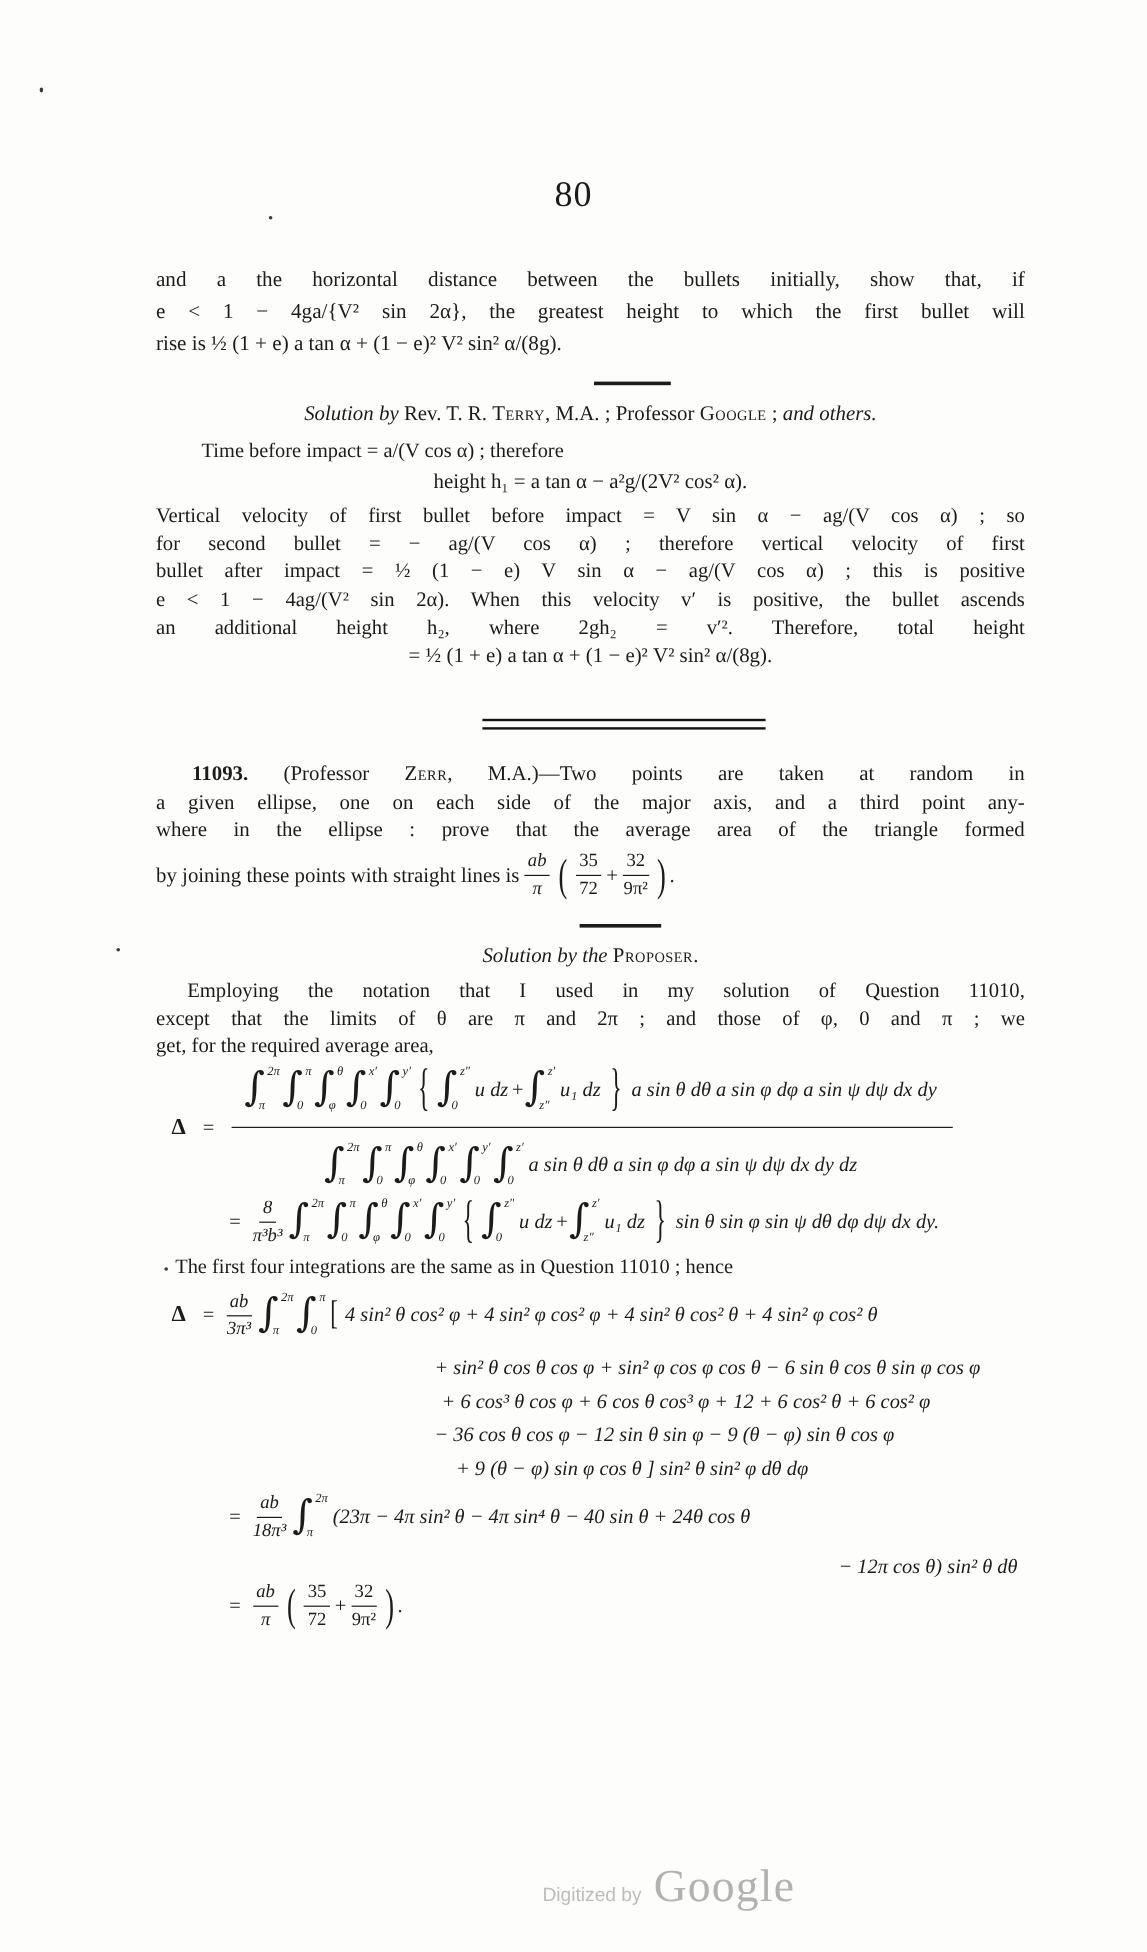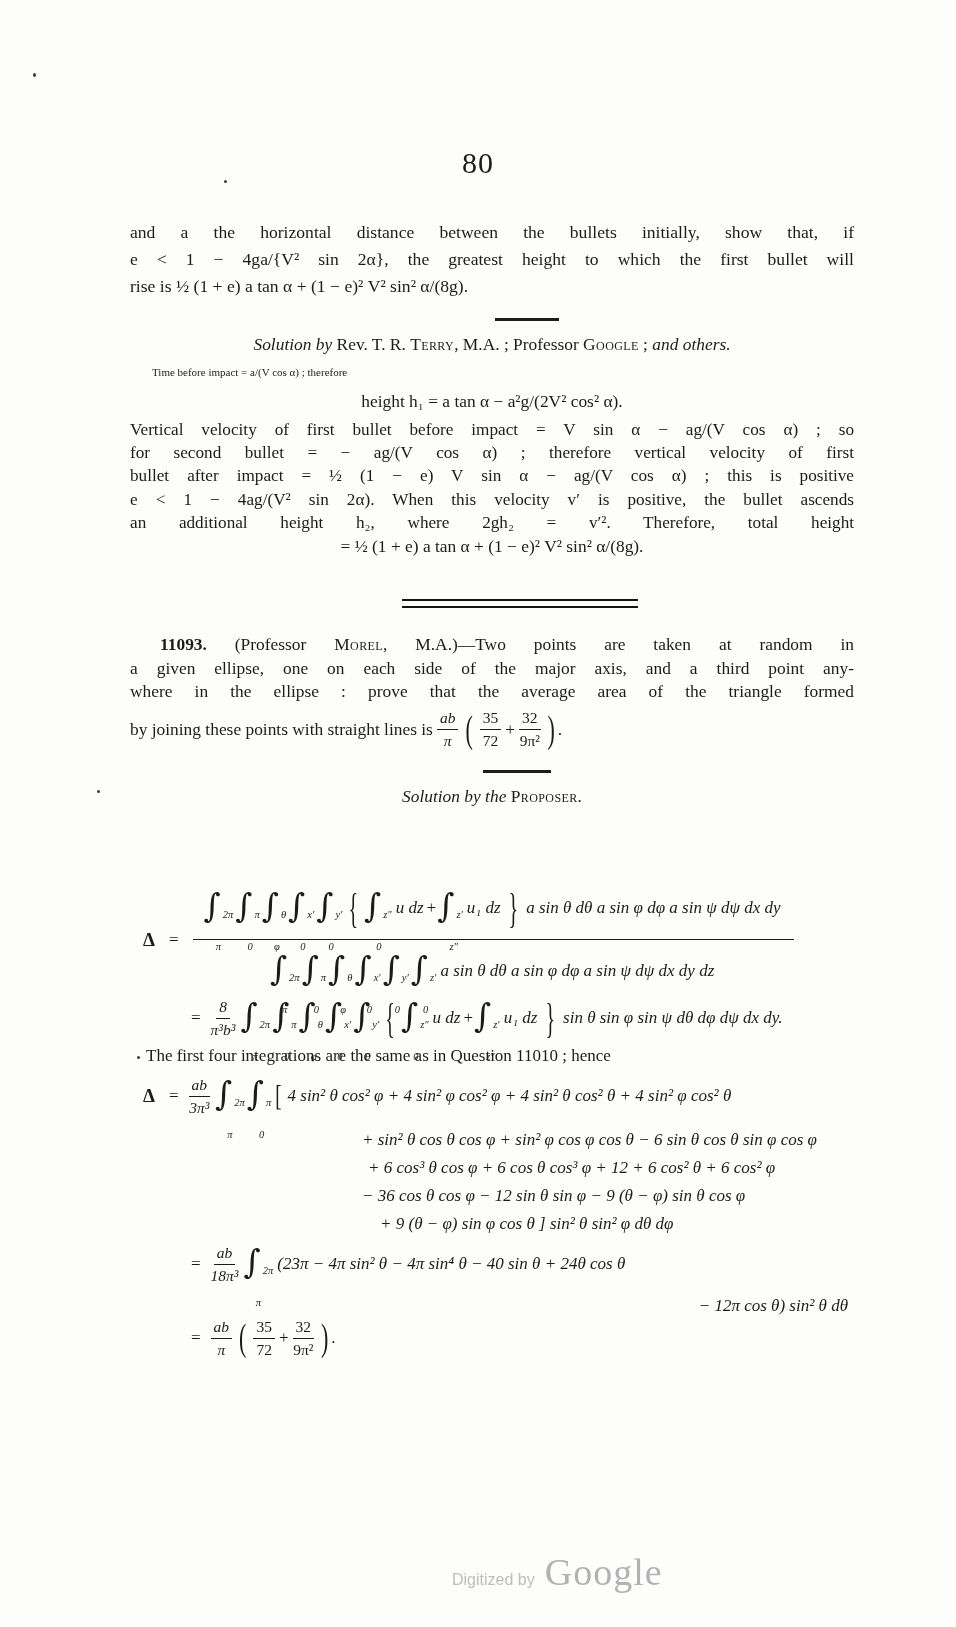--- a/index.html
+++ b/index.html
@@ -9,21 +9,21 @@
   .jus{text-align:justify;text-align-last:justify;}
   .ctr{text-align:center;}
   .it{font-style:italic;}
   .sc{font-variant:small-caps;letter-spacing:.4px;}
   .bold{font-weight:bold;}
 
   #pgnum{top:146px;left:0;width:956px;text-align:center;font-size:30px;letter-spacing:1px;}
   #p1{top:219px;left:130px;width:724px;font-size:17.6px;line-height:27px;}
   #rule1{top:318px;left:495px;width:64px;height:3px;background:#1c1c1c;}
   #byline1{top:334px;left:130px;width:724px;font-size:17.4px;}
-  #timeline{top:366px;left:152px;font-size:11px;}
+  #timeline{top:366px;left:168px;font-size:17px;}
   #heightline{top:391px;left:130px;width:724px;font-size:17.4px;}
   #spara{top:418px;left:130px;width:724px;font-size:17.2px;line-height:23.2px;}
   #totalline{top:536px;left:130px;width:724px;font-size:17.4px;}
   #drule{top:599px;left:402px;width:236px;height:9px;border-top:2px solid #151515;border-bottom:2px solid #151515;box-sizing:border-box;}
   #prob{top:633px;left:130px;width:724px;font-size:17.4px;line-height:23.5px;}
   #prob .indent{text-indent:30px;}
   #probline4{display:flex;align-items:center;margin-top:3px;height:46px;}
   #rule2{top:770px;left:483px;width:68px;height:2.5px;background:#1c1c1c;}
   #byline2{top:786px;left:130px;width:724px;font-size:17.4px;}
   #s2para{top:814px;left:130px;width:724px;font-size:17.2px;line-height:23.2px;}
@@ -52,21 +52,21 @@
 
   
   .dfrac{display:inline-flex;flex-direction:column;align-items:center;margin-left:8px;}
   .dnum{display:flex;align-items:center;padding:2px 10px 5px;}
   .dden{display:flex;align-items:center;padding:5px 10px 2px;border-top:1.6px solid #1b1b1b;align-self:stretch;justify-content:center;}
 
   
   .int{display:inline-flex;margin:0 1px;}
   .ig{font-size:33px;line-height:36px;font-family:"DejaVu Serif",serif;}
   .il{display:inline-flex;flex-direction:column;justify-content:space-between;height:38px;padding:1px 0;}
-  .il sup,.il sub{font-size:10.5px;line-height:1;position:static;vertical-align:baseline;font-style:italic;margin-top:21px;}
+  .il sup,.il sub{font-size:10.5px;line-height:1;position:static;vertical-align:baseline;font-style:italic;}
   .il sup{align-self:flex-start;margin-left:2px;}
   .il sub{align-self:flex-start;margin-left:-5px;}
 
   .brc{display:inline-block;font-size:20px;transform:scaleY(2.15);transform-origin:center;margin:0 5px;font-weight:300;}
   .bp{display:inline-block;font-size:22px;transform:scaleY(1.7);transform-origin:center;margin:0 3px;font-weight:300;}
   .brk{display:inline-block;font-size:19px;transform:scaleY(1.5);transform-origin:center;margin:0 3px;}
 
   .m2{margin-left:219px;margin-top:4px;font-style:italic;line-height:28px;}
   .m3{margin-left:225px;font-style:italic;line-height:28px;}
   .m4{margin-left:219px;font-style:italic;line-height:28px;}
@@ -109,21 +109,21 @@
     <div class="jus">e &lt; 1 − 4ag/(V² sin 2α).  When this velocity v′ is positive, the bullet ascends</div>
     <div class="jus">an additional height h₂, where 2gh₂ = v′².   Therefore, total height</div>
   </div>
 
   <div class="abs ctr" id="totalline">= ½ (1 + e) a tan α + (1 − e)² V² sin² α/(8g).</div>
 
   <div class="abs" id="drule"></div>
 
   <div class="abs" id="prob">
     <div class="jus indent">
-      <span class="bold">11093.</span><span>  (Professor </span><span class="sc">Morel</span><span>, M.A.)—Two points are taken at random in</span>
+      <span class="bold">11093.</span><span>  (Professor </span><span class="sc">Zerr</span><span>, M.A.)—Two points are taken at random in</span>
     </div>
     <div class="jus">a given ellipse, one on each side of the major axis, and a third point any-</div>
     <div class="jus">where in the ellipse :  prove that  the average area  of  the triangle formed</div>
     <div id="probline4">
       <span>by joining these points with straight lines is</span>
       <span class="frac fit">
           <span class="fn">ab</span>
           <span class="fd">π</span>
         </span>
       <span class="bp">(</span>
@@ -140,20 +140,25 @@
       <span>.</span>
     </div>
   </div>
 
   <div class="abs" id="rule2"></div>
 
   <div class="abs ctr" id="byline2">
     <span class="it">Solution by the </span><span class="sc">Proposer</span><span>.</span>
   </div>
 
+  <div class="abs" id="s2para">
+    <div class="jus indent">Employing  the notation that I used in my solution of Question 11010,</div>
+    <div class="jus">except  that  the  limits of θ are π and 2π ;  and  those  of  φ,  0 and π ;  we</div>
+    <div>get, for the required average area,</div>
+  </div>
 
   <div class="abs eqrow" id="eq1">
     <span class="lhs">Δ</span>
     <span class="rel">=</span>
     <span class="dfrac">
       <span class="dnum">
         <span class="int">
             <span class="ig">∫</span>
             <span class="il">
               <sup>2π</sup>

